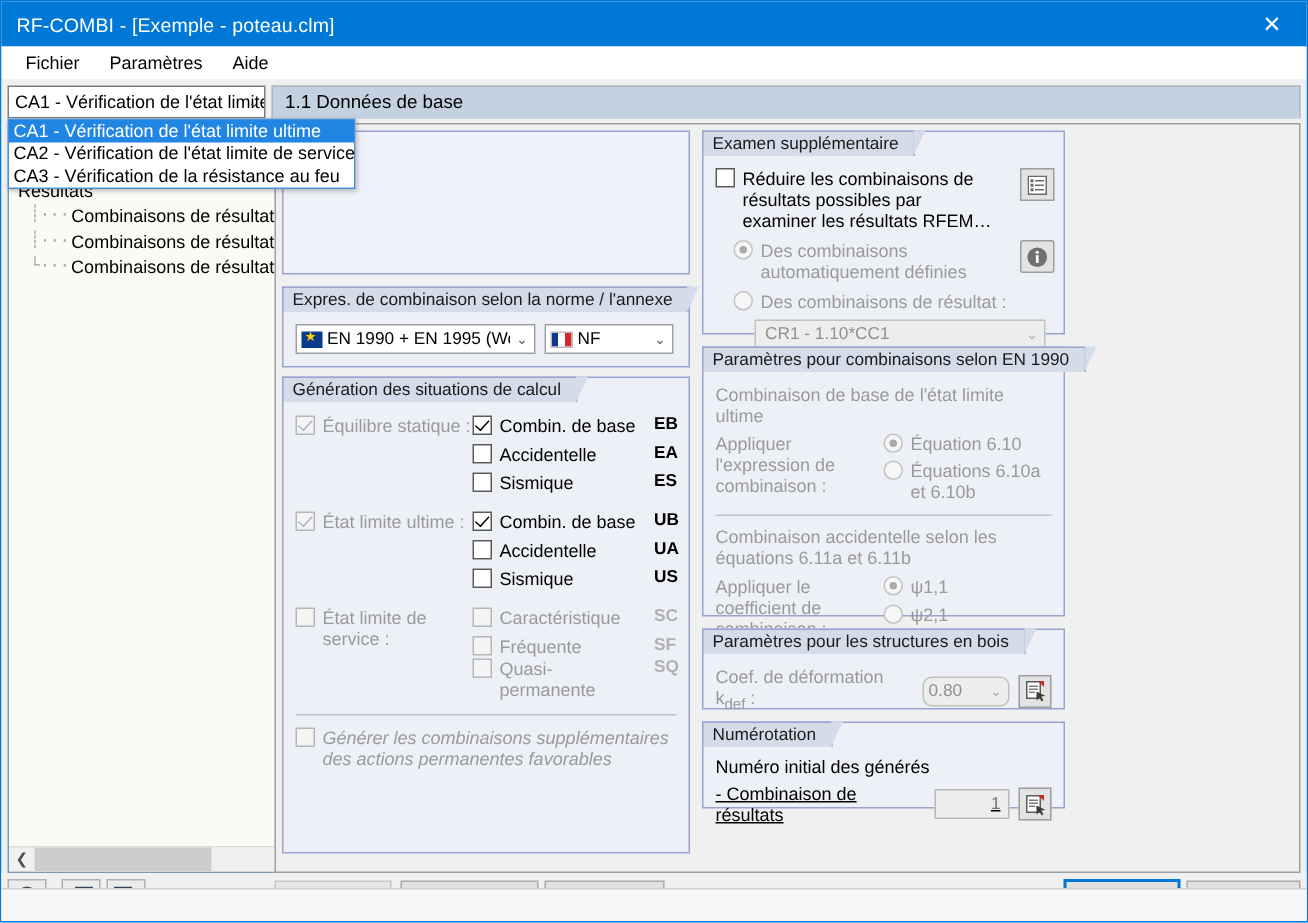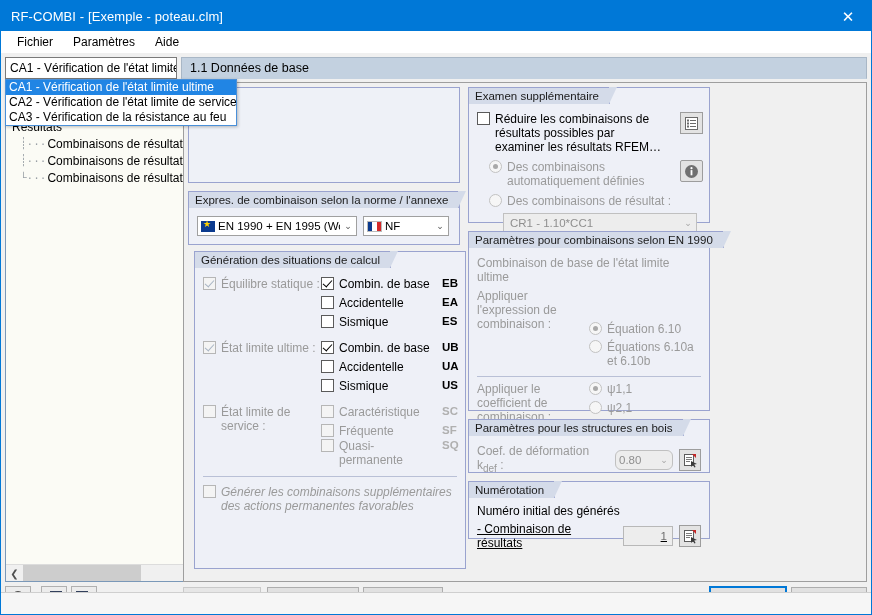--- a/index.html
+++ b/index.html
@@ -306,21 +306,21 @@
               </div>
               <div class="combo" style="width:86px;">
                 <span class="flagFR"></span>
                 <span class="cv">NF</span>
                 <span class="ca">⌄</span>
               </div>
             </div>
           </div>
         </div>
 
-        <div class="gb" style="left:10px; top:168px; width:272px; height:318px;">
+        <div class="gb" style="left:4px; top:168px; width:272px; height:318px;">
           <div class="gbtitle">Génération des situations de calcul</div>
           <div class="gbbody">
 
             <div style="display:flex; padding:8px 0 0 8px;">
               <div class="row" style="width:118px;">
                 <span class="cbx chk dis"></span>
                 <span class="lbl dis">Équilibre statique :</span>
               </div>
               <div style="flex:1;">
                 <div class="row" style="margin-bottom:5px;">
@@ -444,31 +444,32 @@
           </div>
         </div>
 
         <div class="gb" style="left:284px; top:148px; width:242px; height:180px;">
           <div class="gbtitle">Paramètres pour combinaisons selon EN 1990</div>
           <div class="gbbody">
             <div class="lbl dis" style="padding:7px 8px 0 8px;">Combinaison de base de l'état limite ultime</div>
             <div style="display:flex; padding:5px 8px 0 8px;">
               <div class="lbl dis" style="width:112px;">Appliquer l'expression de combinaison :</div>
               <div style="flex:1;">
-                <div class="row" style="margin-bottom:4px;margin-top:33px;">
+                <div class="row" style="margin-bottom:4px;">
                   <span class="rdo on dis"></span>
                   <span class="lbl dis">Équation 6.10</span>
                 </div>
                 <div class="row">
                   <span class="rdo dis"></span>
                   <span class="lbl dis" style="width:90px;">Équations 6.10a et 6.10b</span>
                 </div>
               </div>
             </div>
             <div class="hr" style="margin:8px 8px 0 8px;"></div>
+            <div class="lbl dis" style="padding:7px 8px 0 8px; width:210px;">Combinaison accidentelle selon les équations 6.11a et 6.11b</div>
             <div style="display:flex; padding:5px 8px 0 8px;">
               <div class="lbl dis" style="width:112px;">Appliquer le coefficient de combinaison :</div>
               <div style="flex:1;">
                 <div class="row" style="margin-bottom:5px;">
                   <span class="rdo on dis"></span>
                   <span class="lbl dis">ψ1,1</span>
                 </div>
                 <div class="row">
                   <span class="rdo dis"></span>
                   <span class="lbl dis">ψ2,1</span>

